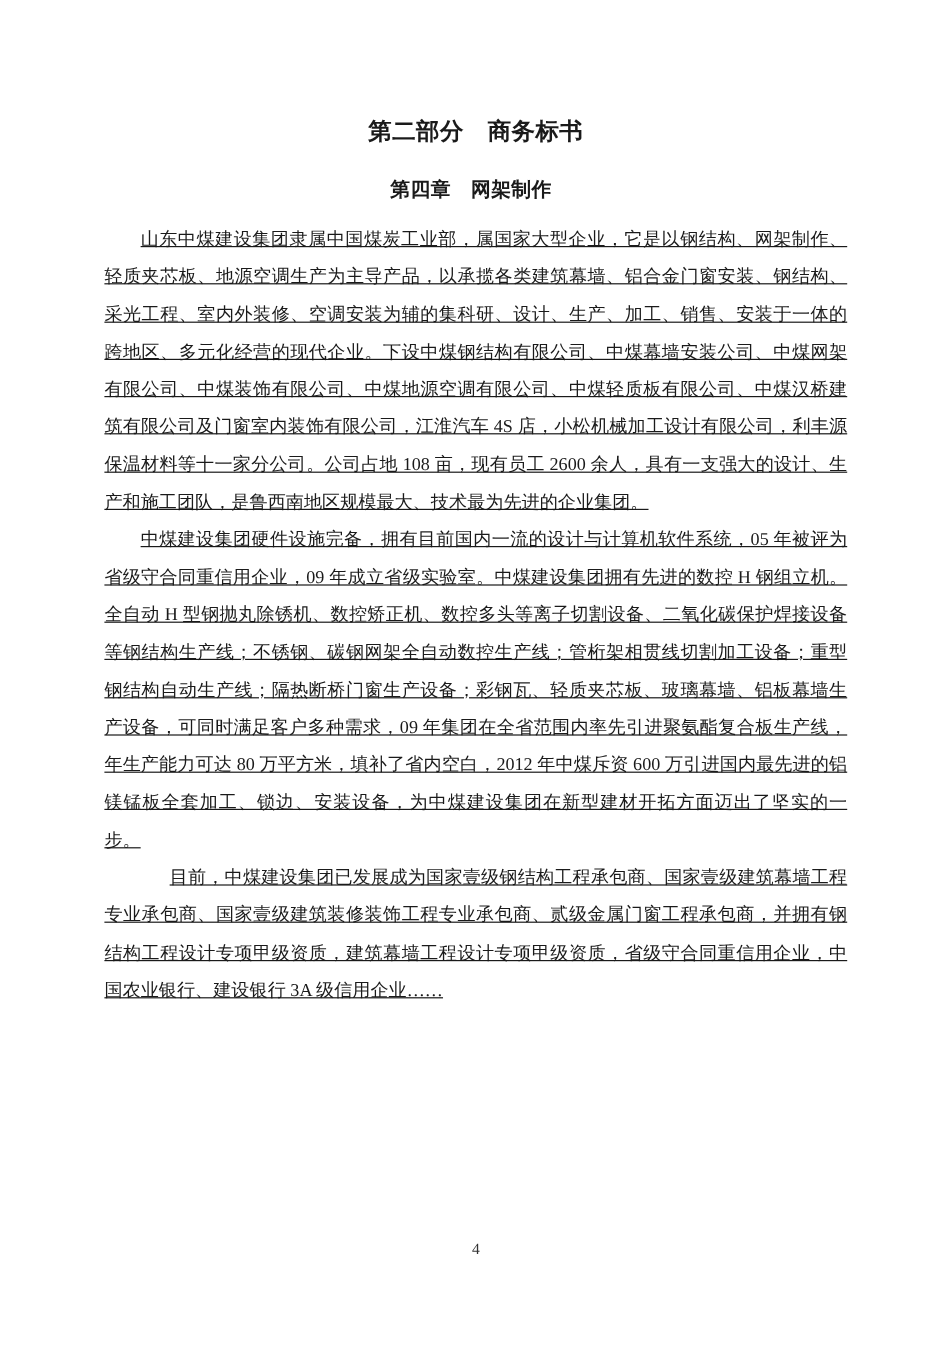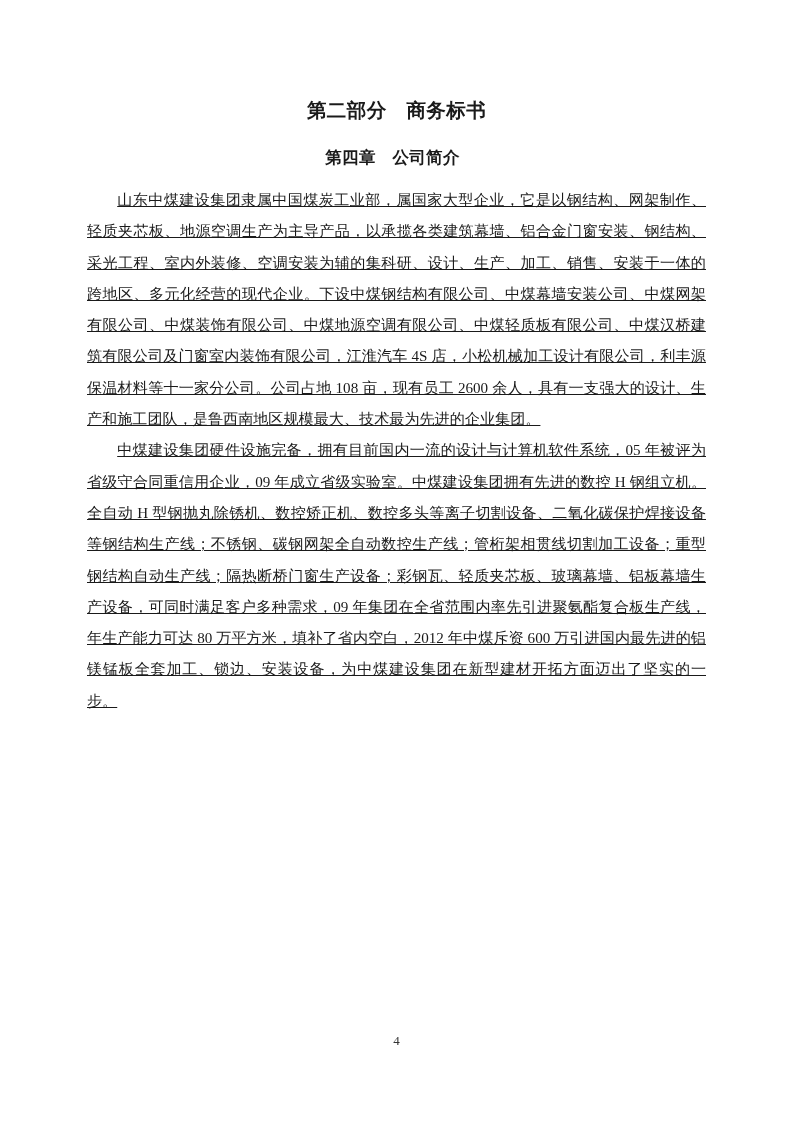--- a/index.html
+++ b/index.html
@@ -82,24 +82,25 @@
 </style>
 </head>
 <body>
 
 <div class="page">
 
   <div class="content">
 
     <h1 class="doc-title">第二部分　商务标书</h1>
 
-    <h2 class="doc-subtitle">第四章　公司简介</h2>
+    <h2 class="doc-subtitle">第四章　网架制作</h2>
 
     <p class="body-para indent-2">山东中煤建设集团隶属中国煤炭工业部，属国家大型企业，它是以钢结构、网架制作、轻质夹芯板、地源空调生产为主导产品，以承揽各类建筑幕墙、铝合金门窗安装、钢结构、采光工程、室内外装修、空调安装为辅的集科研、设计、生产、加工、销售、安装于一体的跨地区、多元化经营的现代企业。下设中煤钢结构有限公司、中煤幕墙安装公司、中煤网架有限公司、中煤装饰有限公司、中煤地源空调有限公司、中煤轻质板有限公司、中煤汉桥建筑有限公司及门窗室内装饰有限公司，江淮汽车 4S 店，小松机械加工设计有限公司，利丰源保温材料等十一家分公司。公司占地 108 亩，现有员工 2600 余人，具有一支强大的设计、生产和施工团队，是鲁西南地区规模最大、技术最为先进的企业集团。</p>
 
     <p class="body-para indent-2">中煤建设集团硬件设施完备，拥有目前国内一流的设计与计算机软件系统，05 年被评为省级守合同重信用企业，09 年成立省级实验室。中煤建设集团拥有先进的数控 H 钢组立机。全自动 H 型钢抛丸除锈机、数控矫正机、数控多头等离子切割设备、二氧化碳保护焊接设备等钢结构生产线；不锈钢、碳钢网架全自动数控生产线；管桁架相贯线切割加工设备；重型钢结构自动生产线；隔热断桥门窗生产设备；彩钢瓦、轻质夹芯板、玻璃幕墙、铝板幕墙生产设备，可同时满足客户多种需求，09 年集团在全省范围内率先引进聚氨酯复合板生产线，年生产能力可达 80 万平方米，填补了省内空白，2012 年中煤斥资 600 万引进国内最先进的铝镁锰板全套加工、锁边、安装设备，为中煤建设集团在新型建材开拓方面迈出了坚实的一步。</p>
 
+    <p class="body-para indent-4">目前，中煤建设集团已发展成为国家壹级钢结构工程承包商、国家壹级建筑幕墙工程专业承包商、国家壹级建筑装修装饰工程专业承包商、贰级金属门窗工程承包商，并拥有钢结构工程设计专项甲级资质，建筑幕墙工程设计专项甲级资质，省级守合同重信用企业，中国农业银行、建设银行 3A 级信用企业……</p>
 
   </div>
 
   <div class="page-number">4</div>
 
 </div>
 
 </body></html>

